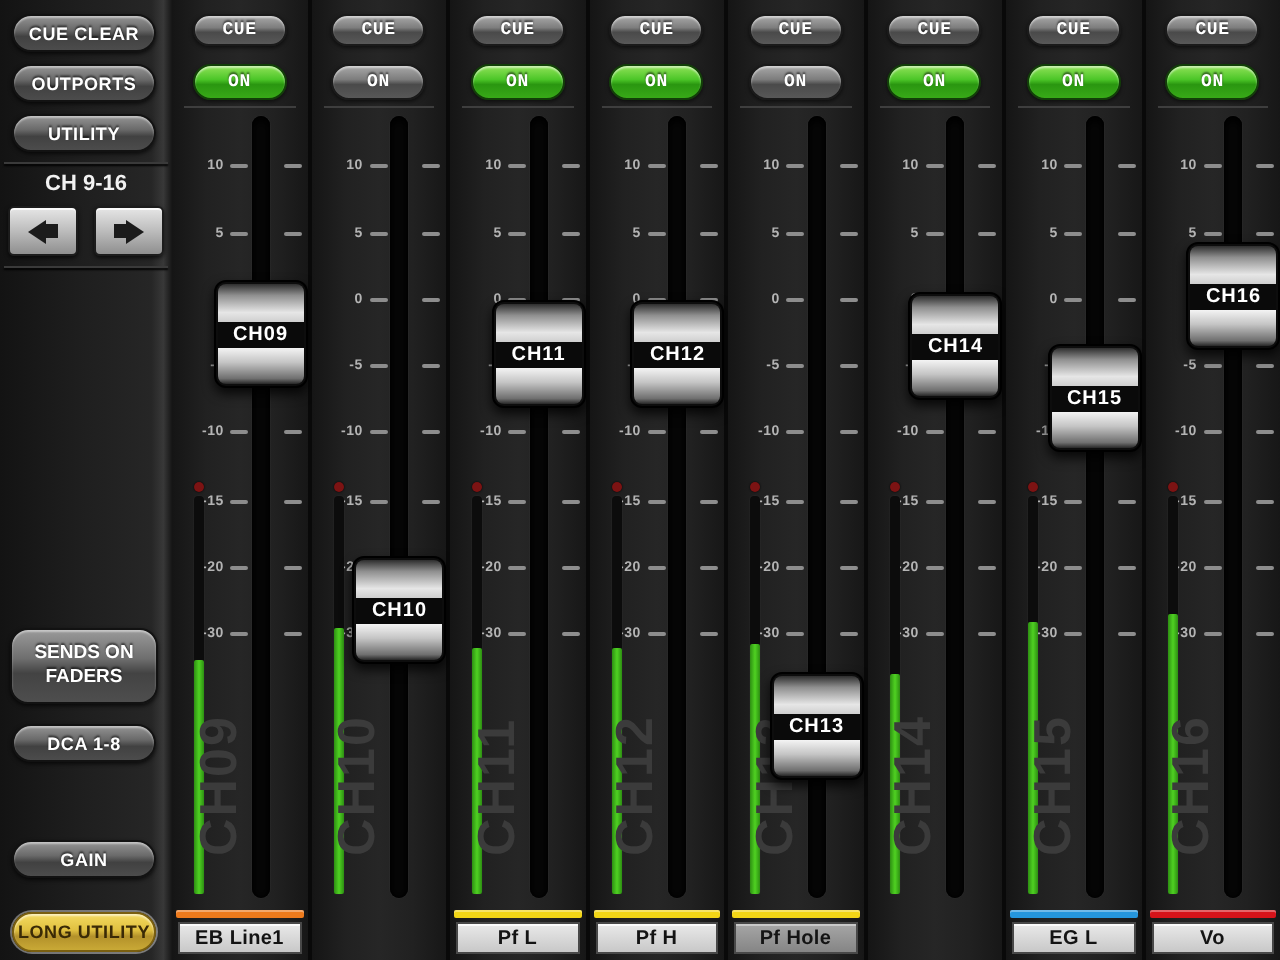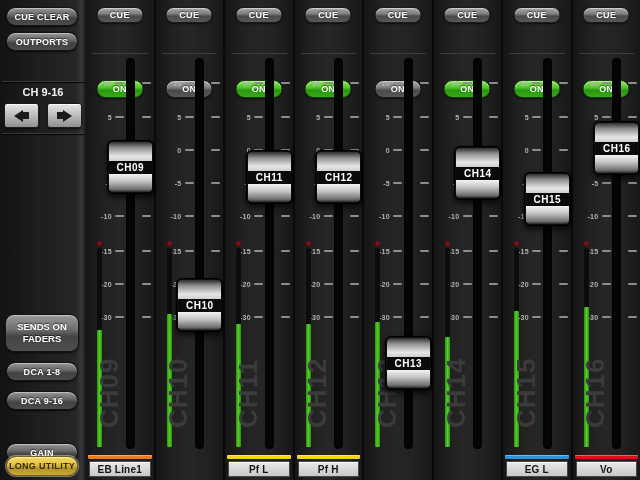--- a/index.html
+++ b/index.html
@@ -32,27 +32,27 @@
   .sb-yellow{background:linear-gradient(180deg,#f4da60,#e0c040 45%,#b3912a 62%,#c9a936);
     border:1px solid #7a5f10;box-shadow:0 0 0 1px rgba(255,255,255,.4),inset 0 1px 1px rgba(255,255,255,.6);
     color:#3a2a06;text-shadow:none;}
 
   
   .strips{flex:1;display:flex;}
   .strip{position:relative;flex:1;border-right:2px solid #090909;
     background:linear-gradient(90deg,#151515,#212121 25%,#262626 50%,#212121 75%,#171717);}
   .strip:last-child{border-right:none;}
 
-  .topsec{position:relative;height:55px;}
+  .topsec{position:relative;height:55px;font-family:Liberation Mono, monospace;}
   .pillbtn{position:absolute;left:50%;transform:translateX(-50%);width:47px;height:16px;border-radius:9px;
     display:flex;align-items:center;justify-content:center;font-size:9px;font-weight:bold;color:#fff;
     text-shadow:0 -1px 1px rgba(0,0,0,.6);box-sizing:border-box;letter-spacing:.3px;}
   .cue{top:7px;background:linear-gradient(180deg,#a8a8a8,#7d7d7d 42%,#4a4a4a 58%,#585858);
     border:1px solid #1a1a1a;box-shadow:inset 0 1px 1px rgba(255,255,255,.5),0 1px 2px rgba(0,0,0,.6);}
-  .on{top:32px;height:18px;margin-top:48px;}
+  .on{top:32px;height:18px;}
   .is-on{background:linear-gradient(180deg,#8fe257,#4cc628 42%,#2a9610 58%,#38aa18);
     border:1px solid #123f08;box-shadow:inset 0 1px 1px rgba(255,255,255,.55),0 1px 2px rgba(0,0,0,.6);}
   .is-off{background:linear-gradient(180deg,#a8a8a8,#7d7d7d 42%,#4a4a4a 58%,#585858);
     border:1px solid #1a1a1a;box-shadow:inset 0 1px 1px rgba(255,255,255,.5),0 1px 2px rgba(0,0,0,.6);}
   .topline{position:absolute;left:6px;right:6px;top:53px;height:1px;background:#3e3e3e;}
 
   .fader-area{position:relative;height:400px;}
   .scale-num{position:absolute;left:0;width:26px;text-align:right;font-size:7px;font-weight:bold;
     color:#b4b4b4;transform:translateY(-50%);letter-spacing:.3px;}
   .tick{position:absolute;height:2px;width:9px;background:#8d8d8d;border-radius:1px;}
@@ -89,35 +89,35 @@
   .namebox.off{background:linear-gradient(180deg,#a6a6a6,#858585);box-shadow:inset 0 1px 0 rgba(255,255,255,.4);}
 </style>
 </head>
 <body>
 
 <div class="screen">
 
   <div class="sidebar">
     <div class="sb-pill" style="top:32px">OUTPORTS</div>
     <div class="sb-pill" style="top:7px">CUE CLEAR</div>
+    <div class="sb-pill" style="top:57px">UTILITY</div>
     <div class="sb-div" style="top:81px"></div>
     <div class="bank">CH 9-16</div>
     <div class="arrow-btn" style="left:4px">
       <span class="tri-l"></span>
         <span class="arr-bar"></span>
     </div>
     <div class="arrow-btn" style="left:47px">
       <span class="arr-bar"></span>
         <span class="tri-r"></span>
     </div>
     <div class="sb-div" style="top:133px"></div>
     <div class="sb-big">SENDS ON FADERS</div>
     <div class="sb-pill" style="top:362px">DCA 1-8</div>
-    <div class="sb-pill" style="top:391px">DCA 9-16</div>
-    <div class="sb-pill" style="top:443px">GAIN</div>
+    <div class="sb-pill" style="top:420px">GAIN</div>
     <div class="sb-pill sb-yellow" style="top:456px;height:20px">LONG UTILITY</div>
   </div>
 
   <div class="strips" id="strips">
       <div class="strip">
         <div class="topsec">
           <div class="pillbtn cue">CUE</div>
           <div class="pillbtn on is-on">ON</div>
           <div class="topline"></div>
         </div>
@@ -339,20 +339,24 @@
           <div class="meter-track">
             <div class="meter-fill" style="height: 125px;"></div>
           </div>
           <div class="watermark">CH13</div>
           <div class="cap" style="top: 281px;">
             <div class="cap-top"></div>
             <div class="cap-label">CH13</div>
             <div class="cap-bottom"></div>
           </div>
         </div>
+        <div class="labelsec">
+          <div class="colorbar" style="background: rgb(242, 213, 22);"></div>
+          <div class="namebox off">Pf Hole</div>
+        </div>
       </div>
       <div class="strip">
         <div class="topsec">
           <div class="pillbtn cue">CUE</div>
           <div class="pillbtn on is-on">ON</div>
           <div class="topline"></div>
         </div>
         <div class="fader-area">
           <span class="scale-num" style="top: 28px;">10</span>
           <span class="tick tick-l" style="top: 27px;"></span>

